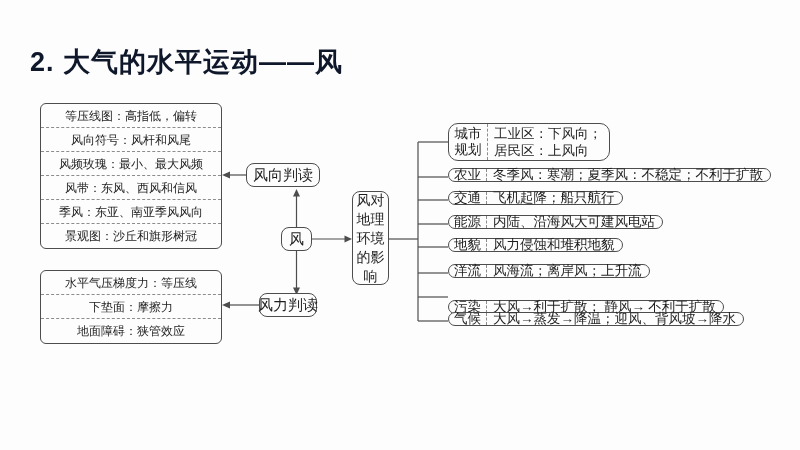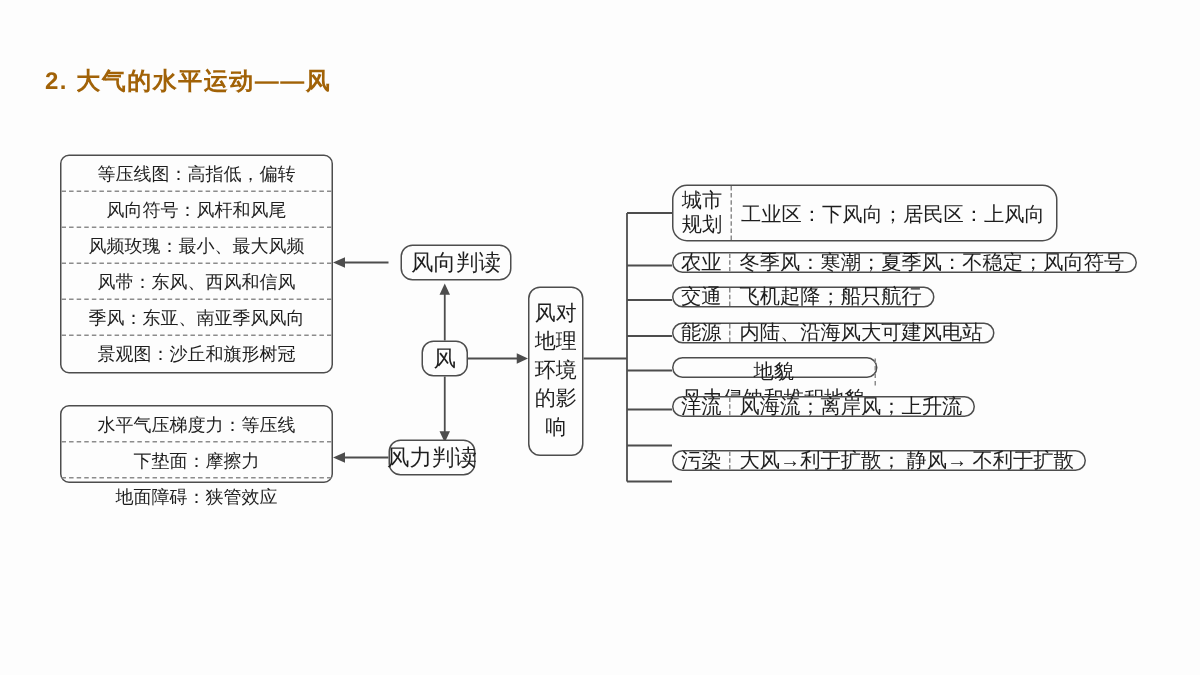--- a/index.html
+++ b/index.html
@@ -3,60 +3,60 @@
 <meta charset="utf-8">
 <style>
   html,body{margin:0;padding:0;background:#e9e9e9;}
   .slide{
     position:relative;width:800px;height:450px;background:#fdfdfd;
     font-family:"Liberation Serif","DejaVu Serif",serif;color:#1e1e1e;overflow:hidden;
   }
   .title{
     position:absolute;left:30px;top:44px;margin:0;
     font-family:"Liberation Sans","DejaVu Sans",sans-serif;
-    font-size:16px;font-weight:700;color:#a16207;letter-spacing:1px;
+    font-size:27px;font-weight:700;color:#0f172a;letter-spacing:1px;
   }
   .connectors{position:absolute;left:0;top:0;pointer-events:none;}
   .group-box{
     position:absolute;left:40px;width:182px;border:1px solid #4d4d4d;border-radius:6px;
     background:#fdfdfd;box-sizing:border-box;
   }
   .gb-direction{top:103px;height:146px;}
-  .gb-force{top:270px;height:52px;}
+  .gb-force{top:270px;height:74px;}
   .g-row{
     height:24px;line-height:24px;text-align:center;font-size:12px;white-space:nowrap;
     border-bottom:1px dashed #8c8c8c;box-sizing:border-box;
   }
   .g-row:last-child{border-bottom:none;}
   .node{
     position:absolute;border:1px solid #4d4d4d;border-radius:8px;background:#fdfdfd;
     display:flex;align-items:center;justify-content:center;font-size:15px;box-sizing:border-box;
     white-space:nowrap;
   }
-  .nd-direction{left:267px;top:163px;width:74px;height:24px;text-align:center;}
+  .nd-direction{left:246px;top:163px;width:74px;height:24px;text-align:center;}
   .nd-wind{left:281px;top:227px;width:31px;height:24px;}
   .nd-force{left:259px;top:293px;width:58px;height:24px;}
   .nd-impact{
-    left:352px;top:191px;width:37px;height:113px;font-size:14px;line-height:19px;
+    left:352px;top:191px;width:37px;height:94px;font-size:14px;line-height:19px;
     white-space:normal;text-align:center;padding:0 3px;border-radius:8px;
   }
   .irow{
     position:absolute;left:448px;height:14px;display:inline-flex;align-items:center;
     border:1px solid #4d4d4d;border-radius:9px;background:#fdfdfd;box-sizing:border-box;
     font-size:13.5px;white-space:nowrap;
   }
   .icat{
     padding:0 5px;border-right:1px dashed #8c8c8c;text-align:center;align-self:stretch;
     display:flex;align-items:center;justify-content:center;
   }
   .icontent{padding:0 7px 0 6px;}
   .irow-0{top:123px;height:38px;border-radius:10px;}
   .irow-0 .icat{width:30px;line-height:16px;white-space:normal;padding:0 4px;}
-  .irow-0 .icontent{display:flex;line-height:17px;}
-  .irow-1{top:168px;} .irow-2{top:191px;} .irow-3{top:215px;} .irow-4{top:238px;flex-direction:column;}
+  .irow-0 .icontent{display:flex;flex-direction:column;line-height:17px;}
+  .irow-1{top:168px;} .irow-2{top:191px;} .irow-3{top:215px;} .irow-4{top:238px;}
   .irow-5{top:264px;} .irow-6{top:300px;} .irow-7{top:312px;}
 </style>
 </head>
 <body>
 
 <div class="slide">
 
   <svg class="connectors" width="800" height="450" viewBox="0 0 800 450">
     <g stroke="#4d4d4d" stroke-width="1.2" fill="none">
 
@@ -115,21 +115,21 @@
   <div class="irow irow-0">
     <span class="icat">城市规划</span>
     <span class="icontent">
       <span>工业区：下风向；</span>
       <span>居民区：上风向</span>
     </span>
   </div>
 
   <div class="irow irow-1">
     <span class="icat">农业</span>
-    <span class="icontent">冬季风：寒潮；夏季风：不稳定；风向符号</span>
+    <span class="icontent">冬季风：寒潮；夏季风：不稳定；不利于扩散</span>
   </div>
 
   <div class="irow irow-2">
     <span class="icat">交通</span>
     <span class="icontent">飞机起降；船只航行</span>
   </div>
 
   <div class="irow irow-3">
     <span class="icat">能源</span>
     <span class="icontent">内陆、沿海风大可建风电站</span>
@@ -143,14 +143,18 @@
   <div class="irow irow-5">
     <span class="icat">洋流</span>
     <span class="icontent">风海流；离岸风；上升流</span>
   </div>
 
   <div class="irow irow-6">
     <span class="icat">污染</span>
     <span class="icontent">大风→利于扩散； 静风→ 不利于扩散</span>
   </div>
 
+  <div class="irow irow-7">
+    <span class="icat">气候</span>
+    <span class="icontent">大风→蒸发→降温；迎风、背风坡→降水</span>
+  </div>
 
 </div>
 
 </body></html>

